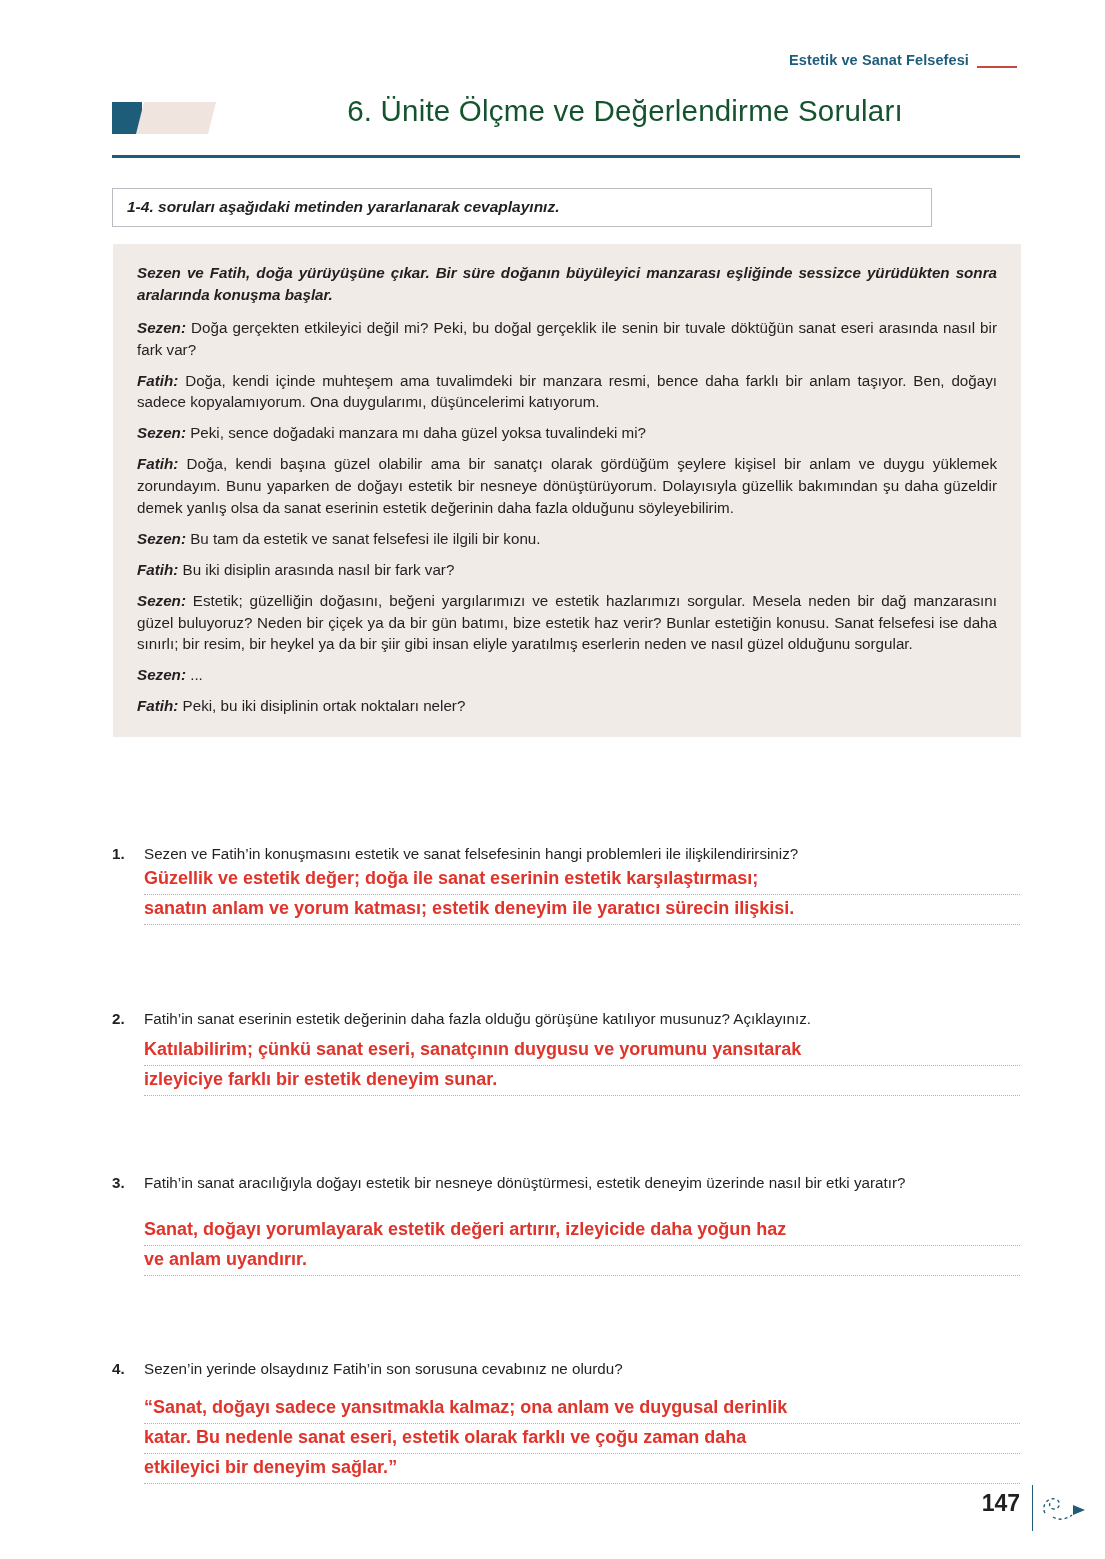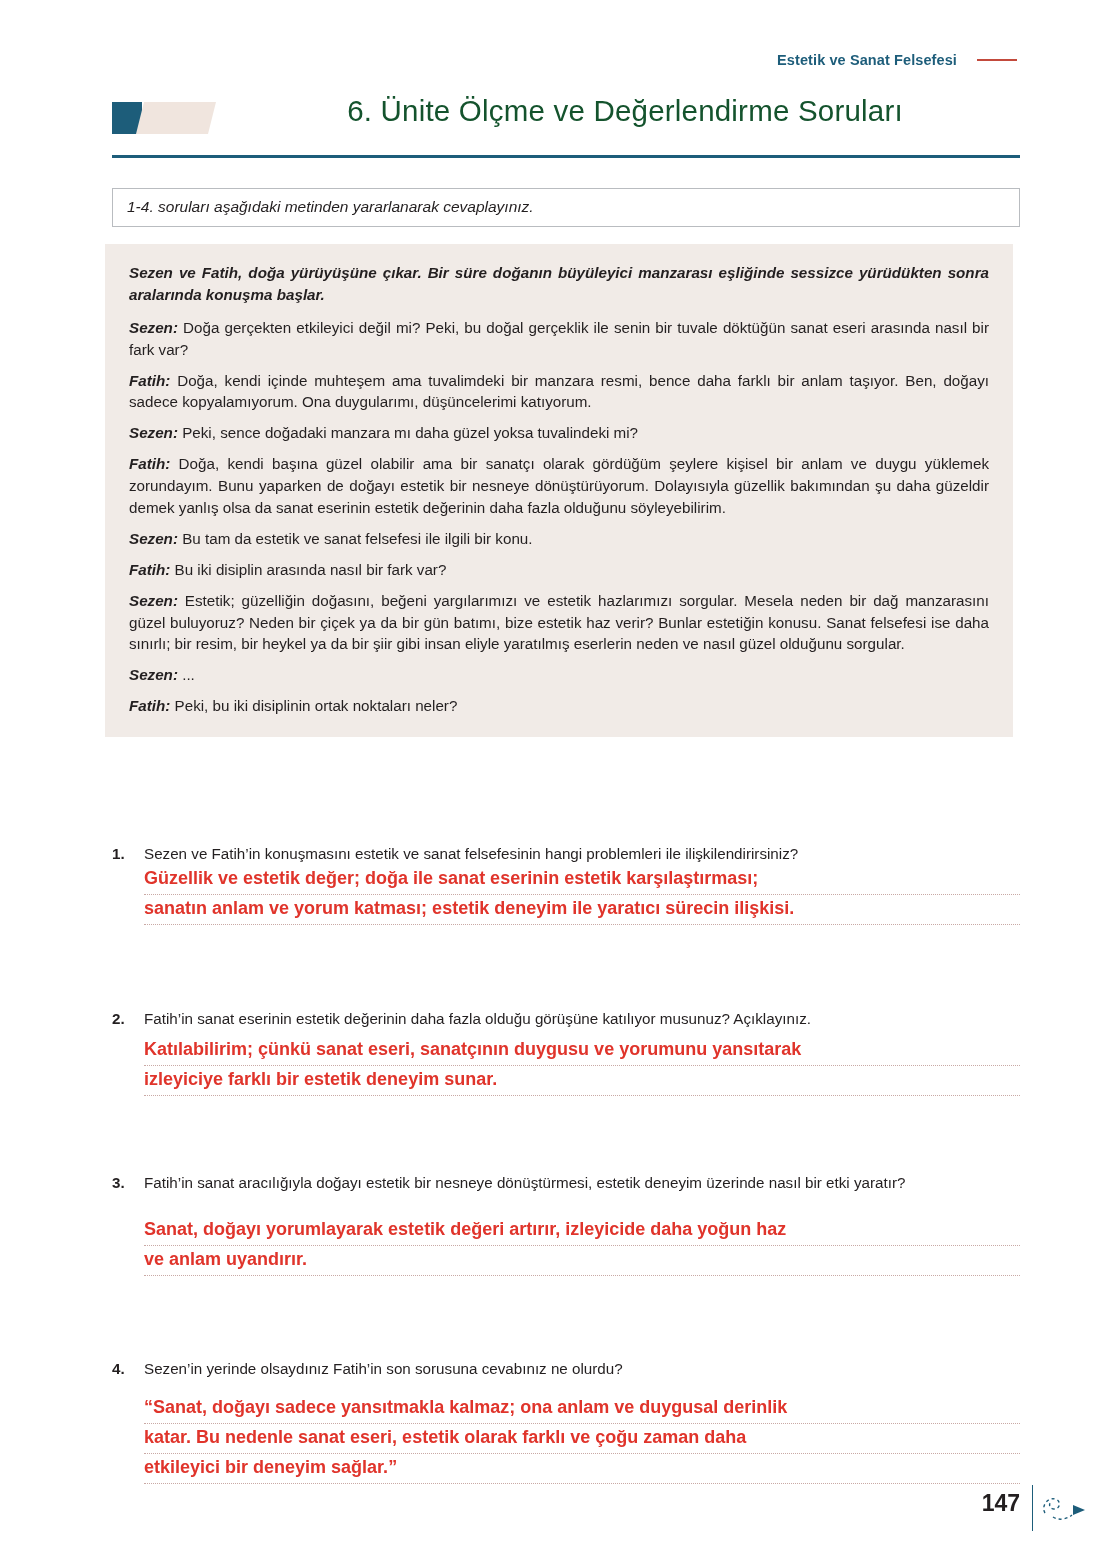--- a/index.html
+++ b/index.html
@@ -22,22 +22,22 @@
     height: 1559px;
     box-sizing: border-box;
   }
 
   
   .header {
     position: absolute;
     top: 52px;
     right: 88px;
     display: flex;
-    align-items: center;
-    gap: 12px;
+    align-items: flex-end;
+    gap: 0;
   }
   .header-title {
     font-size: 14.5px;
     font-weight: bold;
     color: #1d5d7a;
     letter-spacing: 0.1px;
   }
   .header-rule {
     width: 40px;
     height: 2px;
@@ -87,35 +87,35 @@
     width: 908px;
     height: 2.5px;
     background: #1d5d7a;
   }
 
   
   .instruction {
     position: absolute;
     top: 188px;
     left: 112px;
-    width: 908px;
+    width: 820px;
     box-sizing: border-box;
     border: 1px solid #b9bcc0;
     padding: 9px 14px 10px 14px;
     font-style: italic;
-    font-weight: normal;
+    font-weight: bold;
     font-size: 15.5px;
     color: #231f20;
   }
 
   
   .dialogue {
     position: absolute;
     top: 244px;
-    left: 105px;
+    left: 113px;
     width: 908px;
     box-sizing: border-box;
     background: #f1ebe7;
     padding: 18px 24px 20px 24px;
   }
   .dialogue p {
     margin: 0 0 9px 0;
     font-size: 15.2px;
     line-height: 1.44;
     text-align: justify;

